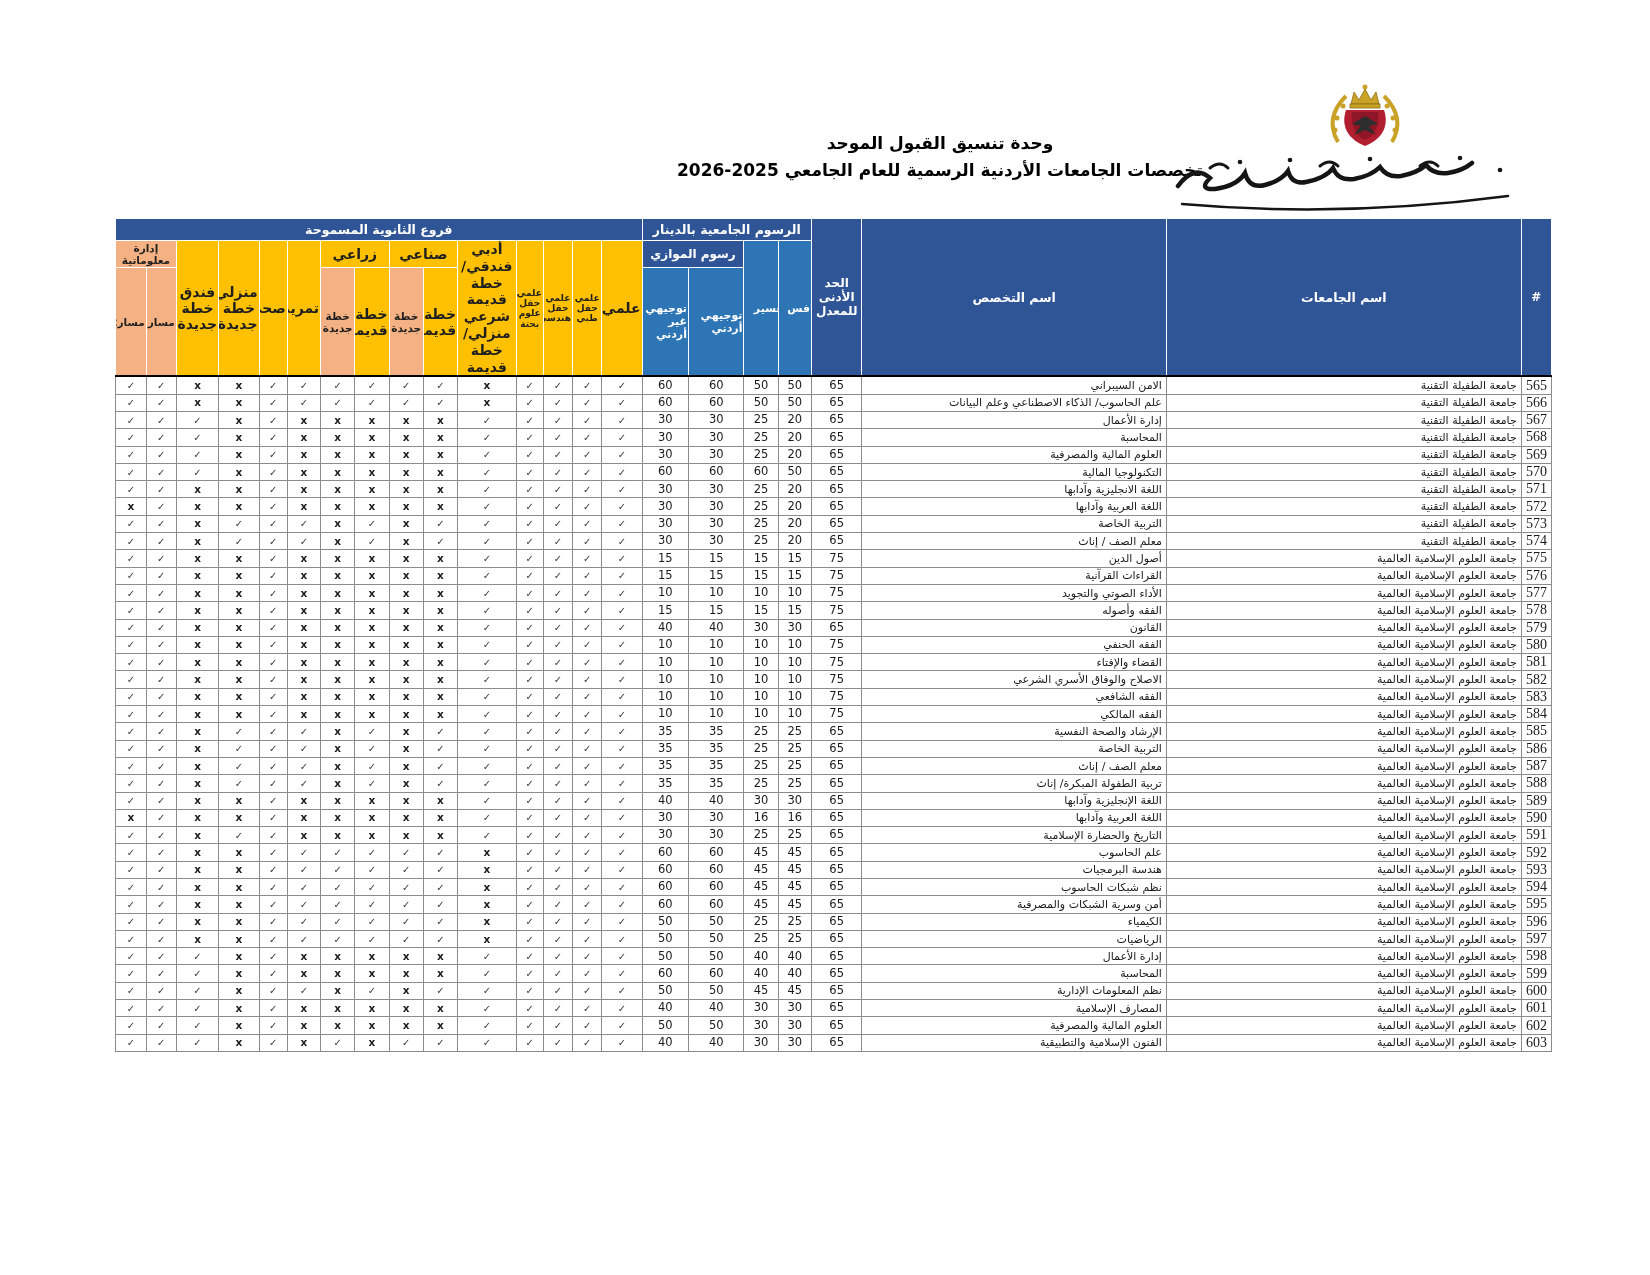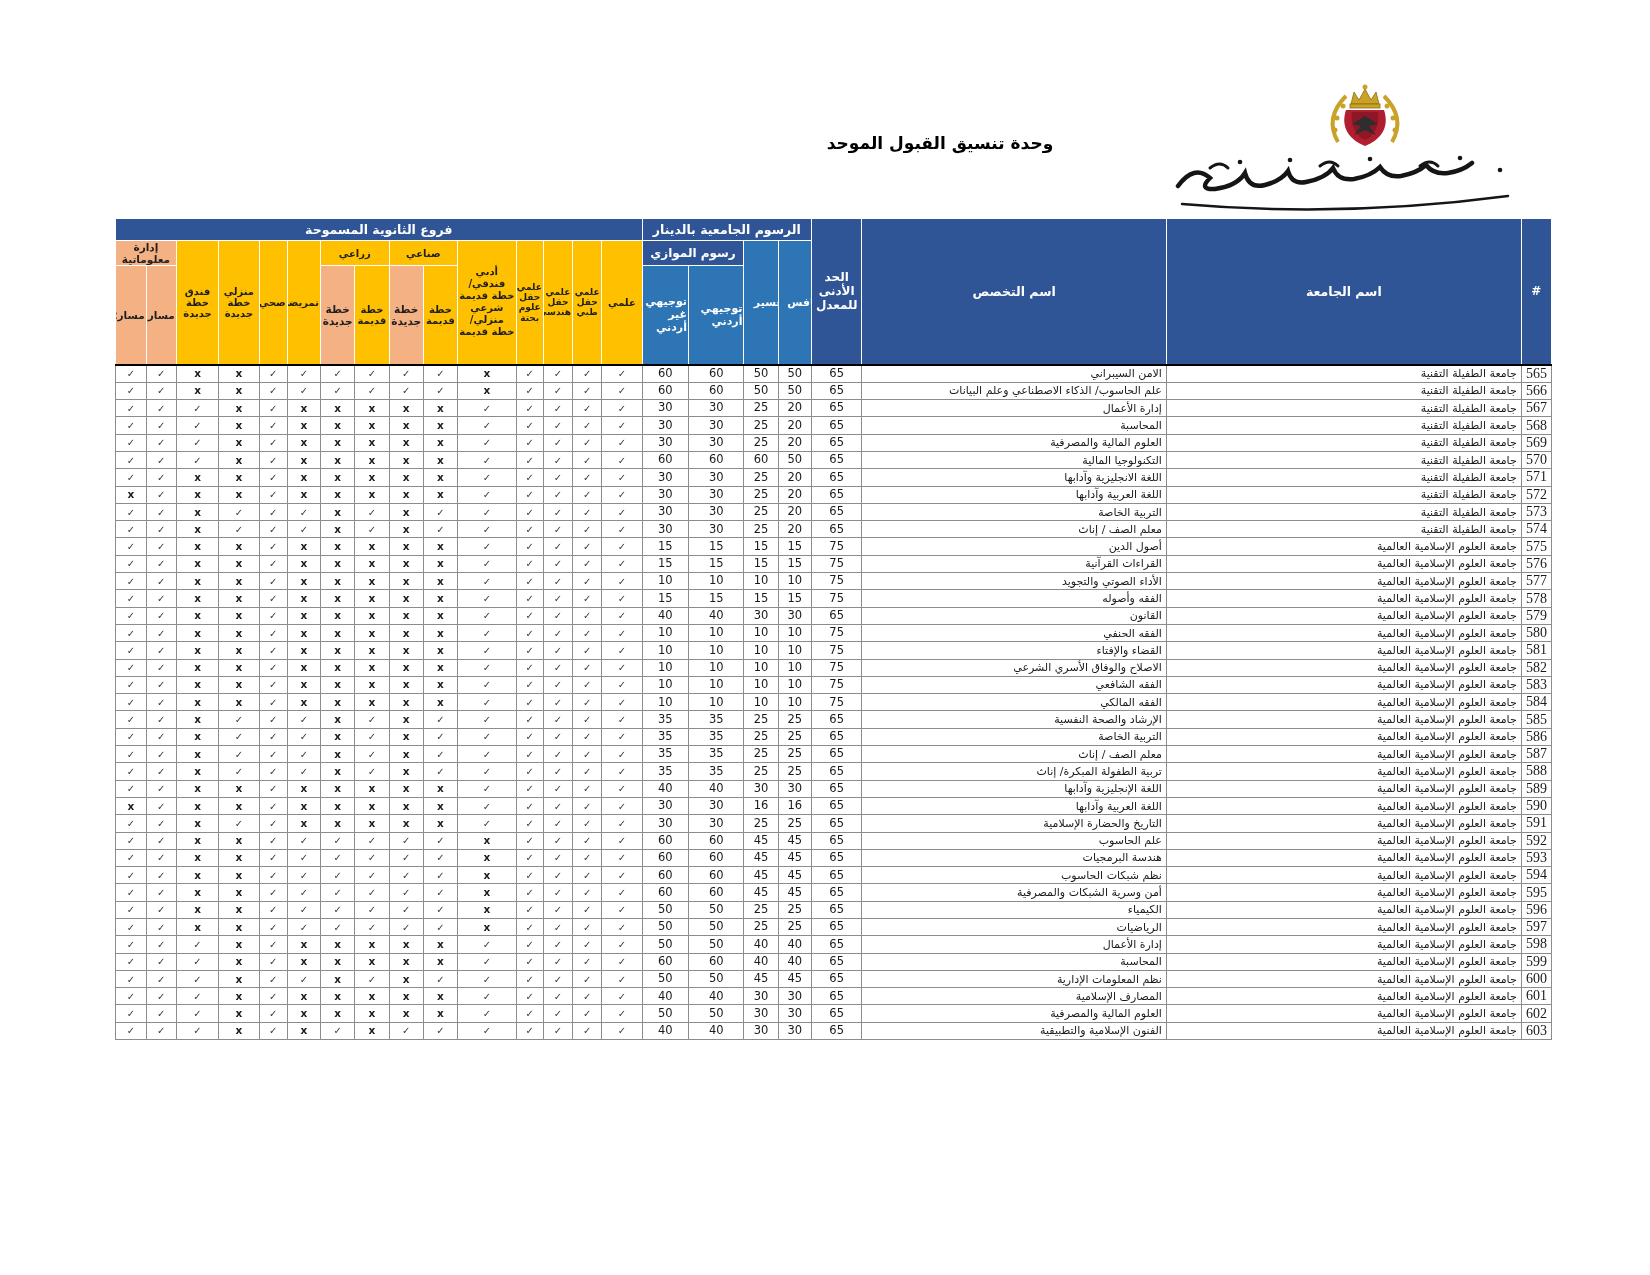--- a/index.html
+++ b/index.html
@@ -10,42 +10,43 @@
   .title-line{font-size:17px;font-weight:bold;line-height:1.6;}
   
   .logo{position:absolute;top:82px;left:1170px;width:350px;height:140px;}
   
   table.sheet{position:absolute;top:218px;left:115px;width:1437px;border-collapse:collapse;
               table-layout:fixed;direction:rtl;border:1.5px solid #000;}
   thead th{padding:0 1px;vertical-align:middle;text-align:center;font-weight:bold;overflow:hidden;}
   thead{border-bottom:2px solid #000;}
   .navy{background:#2F5597;color:#fff;border:1px solid #fff;font-size:12px;}
   .blue{background:#2E75B6;color:#fff;border:1px solid #fff;font-size:11px;padding-left:44px;}
-  .gold{background:#FFC000;color:#1f1f1f;border:1px solid #fff;font-size:10px;}
+  .gold{background:#FFC000;color:#1f1f1f;border:1px solid #fff;font-size:14px;}
   .peach{background:#F4B183;color:#1f1f1f;border:1px solid #fff;font-size:10.5px;}
   .band{font-size:12.5px;margin-left:36px;}
   .thin{font-size:9px;line-height:1.15;}
-  .adabi{font-size:10px;line-height:1.2;}
+  .adabi{font-size:14px;line-height:1.2;}
   tr.h1{height:22px;} tr.h2{height:22px;} tr.h3{height:99px;}
   tbody td{border:1px solid #8c8c8c;height:16.3px;padding:0 2px;text-align:center;
            font-size:11px;color:#1a1a1a;overflow:hidden;white-space:nowrap;line-height:1;}
   tbody td.txt{text-align:right;padding:0 4px;font-size:11px;}
   tbody td.fee{font-size:11.5px;}
   tbody td.numcell{font-size:14px;font-family:Liberation Serif, serif;}
   tbody tr.uni-break td{border-top:1.5px solid #555;}
   .chk{font-size:10px;color:#3a3a3a;}
   .crs{font-size:10.5px;font-weight:bold;color:#1c1c1c;}
 </style>
 </head>
 <body>
 
 <div class="canvas">
 
   <div class="title-block">
     <div class="title-line">وحدة تنسيق القبول الموحد</div>
+    <div class="title-line">تخصصات الجامعات الأردنية الرسمية للعام الجامعي 2025-2026</div>
   </div>
 
   <div class="logo">
     <svg width="350" height="140" viewBox="0 0 350 140">
       <g transform="translate(140,2)">
 
         <path d="M28,58 Q14,34 36,12" stroke="#C9A227" stroke-width="4" fill="none"></path>
         <path d="M82,58 Q96,34 74,12" stroke="#C9A227" stroke-width="4" fill="none"></path>
         <circle cx="33" cy="22" r="2.5" fill="#C9A227"></circle>
           <circle cx="27" cy="34" r="2.5" fill="#C9A227"></circle>
@@ -103,21 +104,21 @@
         <col style="width:33px">
         <col style="width:28px">
         <col style="width:40px">
       <col style="width:42px">
         <col style="width:30px">
         <col style="width:30px">
     </colgroup>
     <thead>
       <tr class="h1">
         <th rowspan="3" class="navy">#</th>
-        <th rowspan="3" class="navy band">اسم الجامعة</th>
+        <th rowspan="3" class="navy band">اسم الجامعات</th>
         <th rowspan="3" class="navy band">اسم التخصص</th>
         <th rowspan="3" class="navy">الحد الأدنى للمعدل</th>
         <th colspan="4" class="navy band">الرسوم الجامعية بالدينار</th>
         <th colspan="15" class="navy band">فروع الثانوية المسموحة</th>
       </tr>
       <tr class="h2">
         <th rowspan="2" class="blue">تنافس</th>
         <th rowspan="2" class="blue">تجسير</th>
         <th colspan="2" class="navy">رسوم الموازي</th>
         <th rowspan="2" class="gold">علمي</th>

